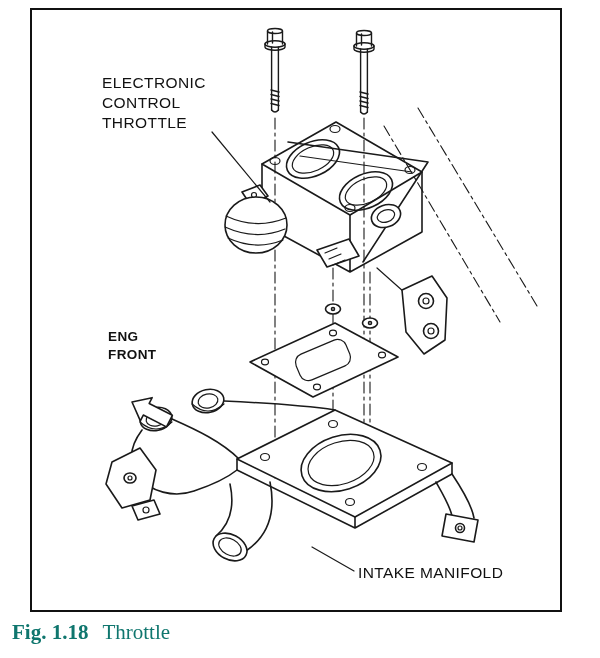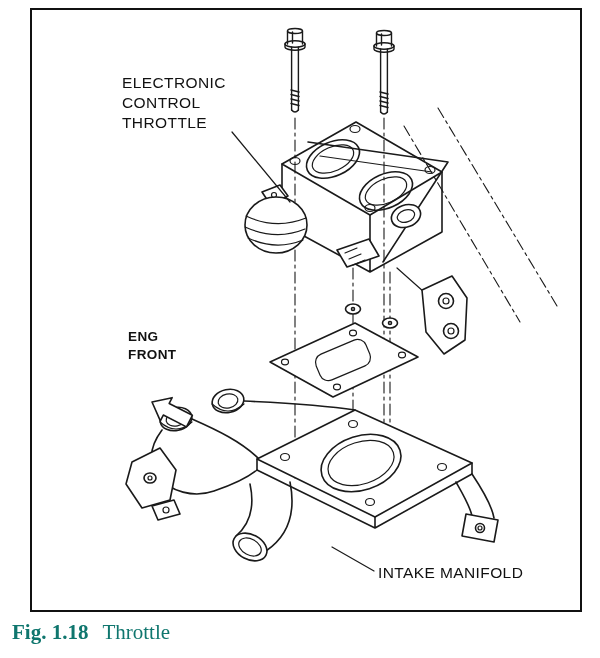--- a/index.html
+++ b/index.html
@@ -17,21 +17,20 @@
   }
   .figure-frame {
     position: absolute;
     left: 30px;
     top: 8px;
     width: 528px;
     height: 600px;
     border: 2px solid #111111;
     background: #ffffff;
     box-sizing: content-box;
-    padding-left: 20px;
   }
   .figure-frame svg {
     display: block;
     width: 528px;
     height: 600px;
   }
   .caption {
     position: absolute;
     left: 12px;
     top: 620px;

